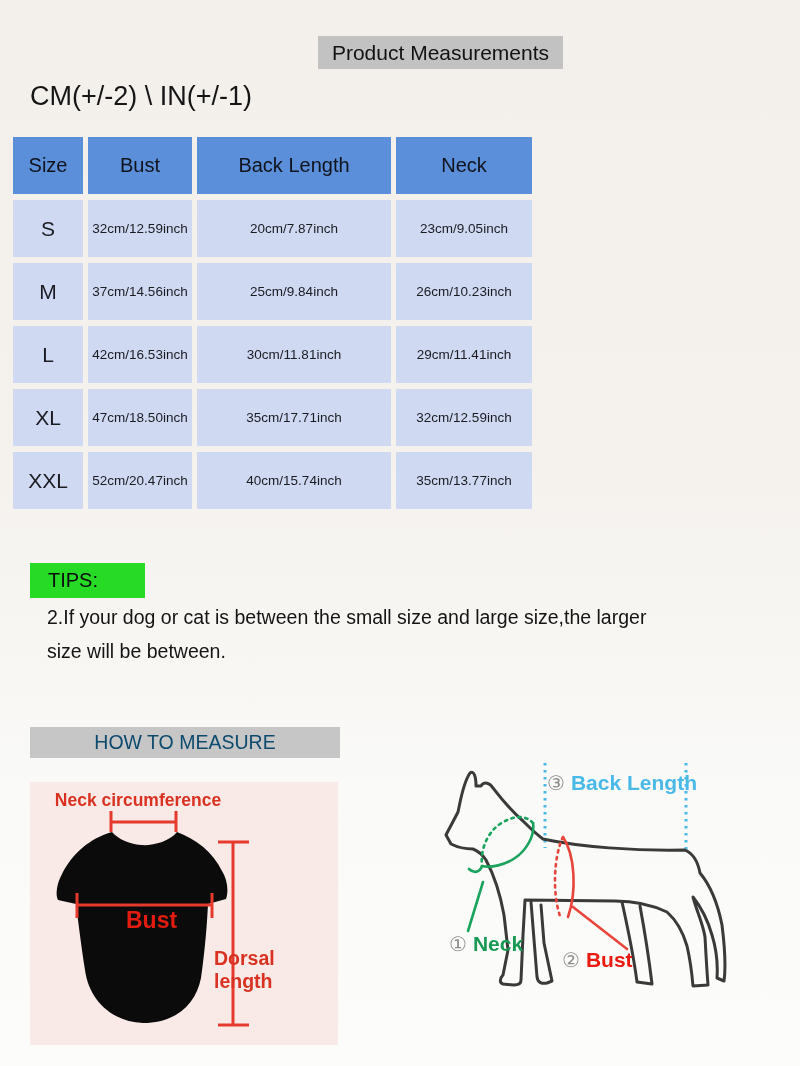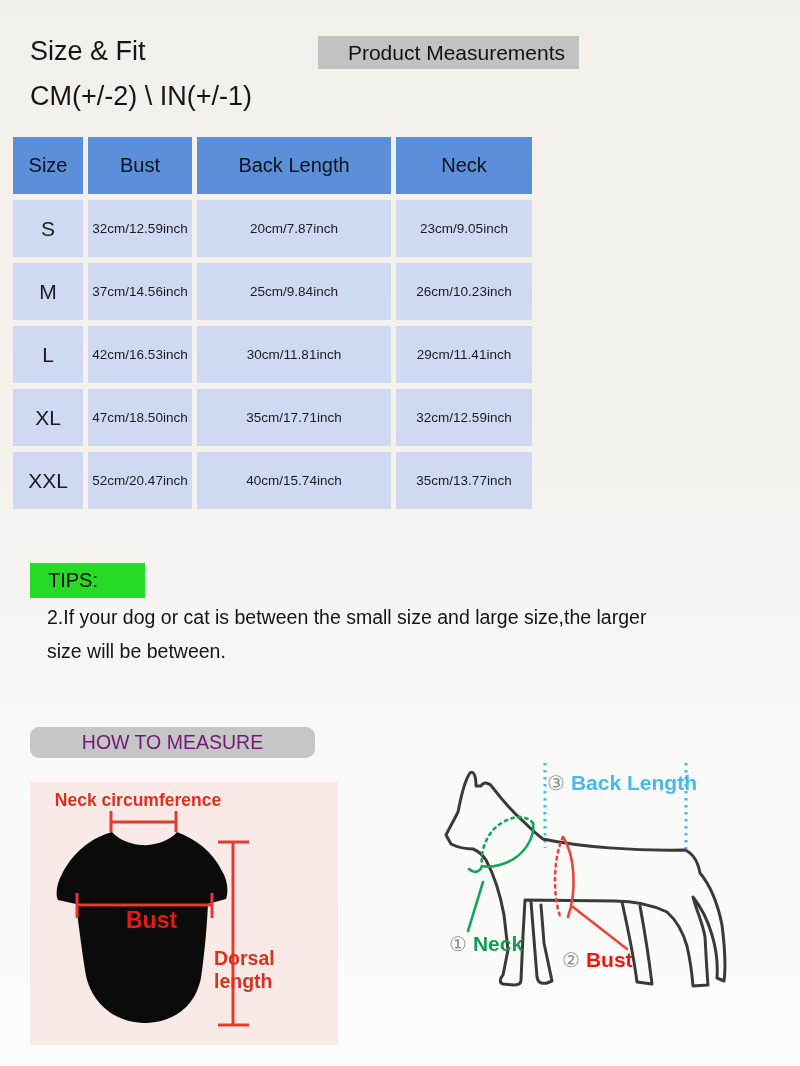--- a/index.html
+++ b/index.html
@@ -7,21 +7,21 @@
   .canvas{
     position:relative; width:800px; height:1066px; overflow:hidden;
     background:linear-gradient(180deg,#f3f0ec 0%, #f5f2ee 45%, #fafaf8 75%, #fcfcfb 100%);
     color:#161616;
   }
   .abs{position:absolute;}
   .page-title{left:30px; top:36px; font-size:27px; color:#151515;}
   .subtitle{left:30px; top:81px; font-size:27px; color:#151515;}
   .badge{
     left:318px; top:36px; width:245px; height:33px; line-height:33px;
-    text-align:center; background:#c2c2c2; font-size:21px; color:#121212;padding-left:16px;
+    text-align:center; background:#c2c2c2; font-size:21px; color:#121212;
   }
   
   .size-table{
     left:13px; top:137px; display:grid;
     grid-template-columns:70px 104px 194px 136px;
     grid-auto-rows:57px; gap:6px 5px;
   }
   .th{
     background:#5b8fd9; display:flex; align-items:center; justify-content:center;
     font-size:20px; color:#10131c;
@@ -34,22 +34,22 @@
   
   .tips-label{
     left:30px; top:563px; width:115px; height:35px; line-height:35px;
     padding-left:18px; box-sizing:border-box;
     background:#26da26; font-size:20px; color:#0c0c0c;
   }
   .tips-lines{left:47px; top:601px; font-size:19.5px; line-height:33.6px; color:#141414;}
   .tips-lines div{white-space:pre-wrap;}
   
   .htm-bar{
-    left:30px; top:727px; width:285px; height:31px; line-height:31px;
-    background:#c6c6c6; text-align:center; font-size:19.5px; color:#701a75;border-radius:9px;
+    left:30px; top:727px; width:310px; height:31px; line-height:31px;
+    background:#c6c6c6; text-align:center; font-size:19.5px; color:#0c4a6e;
   }
   
   .shirt-panel{left:30px; top:782px; width:308px; height:263px; background:#faeae7;}
   .shirt-panel svg{position:absolute; left:0; top:0;}
   .lbl-neckc{left:8px; top:8px; width:200px; text-align:center;
              font-size:17.5px; font-weight:700; color:#d93222;}
   .lbl-shirt-bust{left:96px; top:125px; font-size:23px; font-weight:700; color:#e31b10;}
   .lbl-dorsal{left:184px; top:165px; font-size:19.5px; font-weight:700; color:#d93222;}
   
   .dog-panel{left:430px; top:755px; width:360px; height:290px;}
@@ -58,21 +58,20 @@
   .dog-lbl .num{font-weight:400; font-size:20px; color:#8e8e8e; margin-right:6px;}
   .lbl-backlen{left:117px; top:16px; color:#49b9e8;}
   .lbl-dogneck{left:19px; top:177px; color:#189a55;}
   .lbl-dogbust{left:132px; top:193px; color:#ea1a10;}
 </style>
 </head>
 <body>
 
 <div class="canvas">
 
-  <div class="abs page-title">Size &amp; Fit</div>
   <div class="abs badge">Product Measurements</div>
   <div class="abs subtitle">CM(+/-2) \ IN(+/-1)</div>
 
   <div class="abs size-table">
     <div class="th">Size</div>
     <div class="th">Bust</div>
     <div class="th">Back Length</div>
     <div class="th">Neck</div>
 
     <div class="td sz">S</div>

